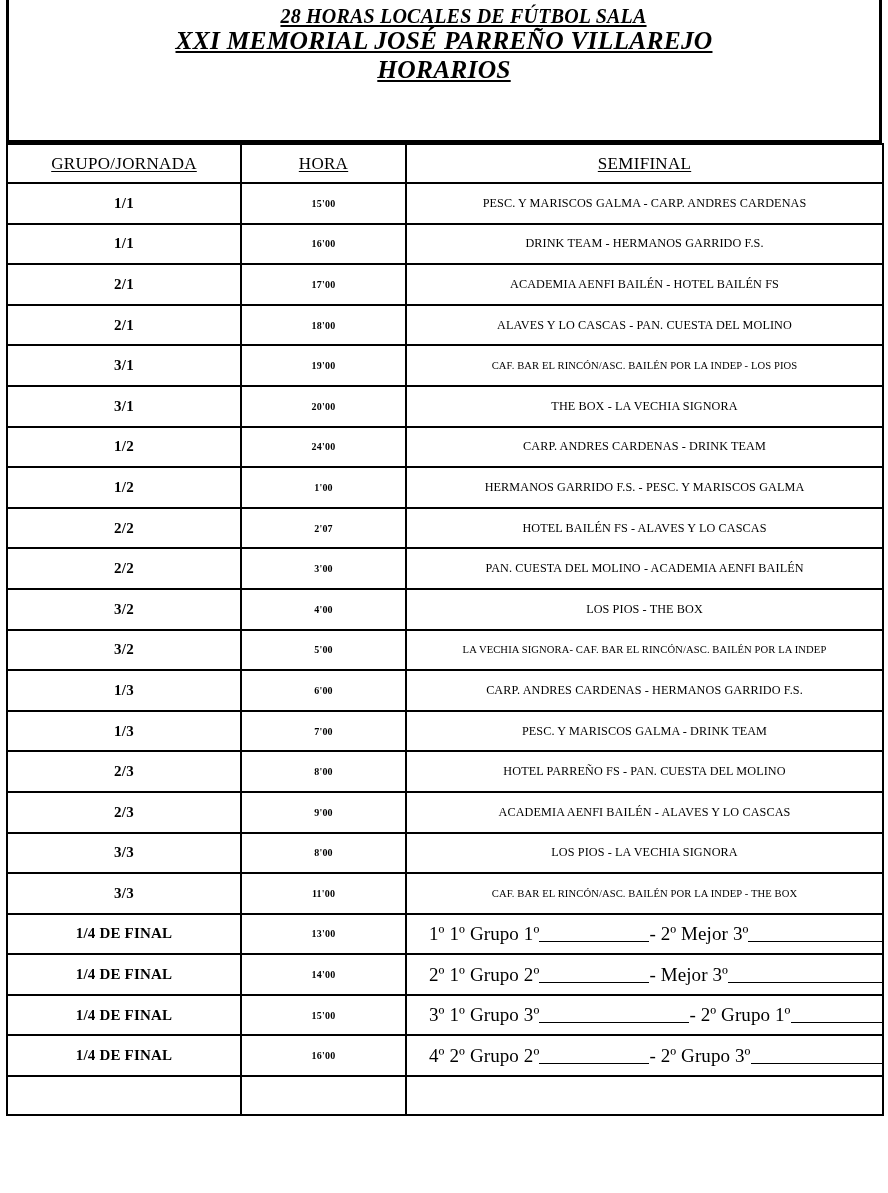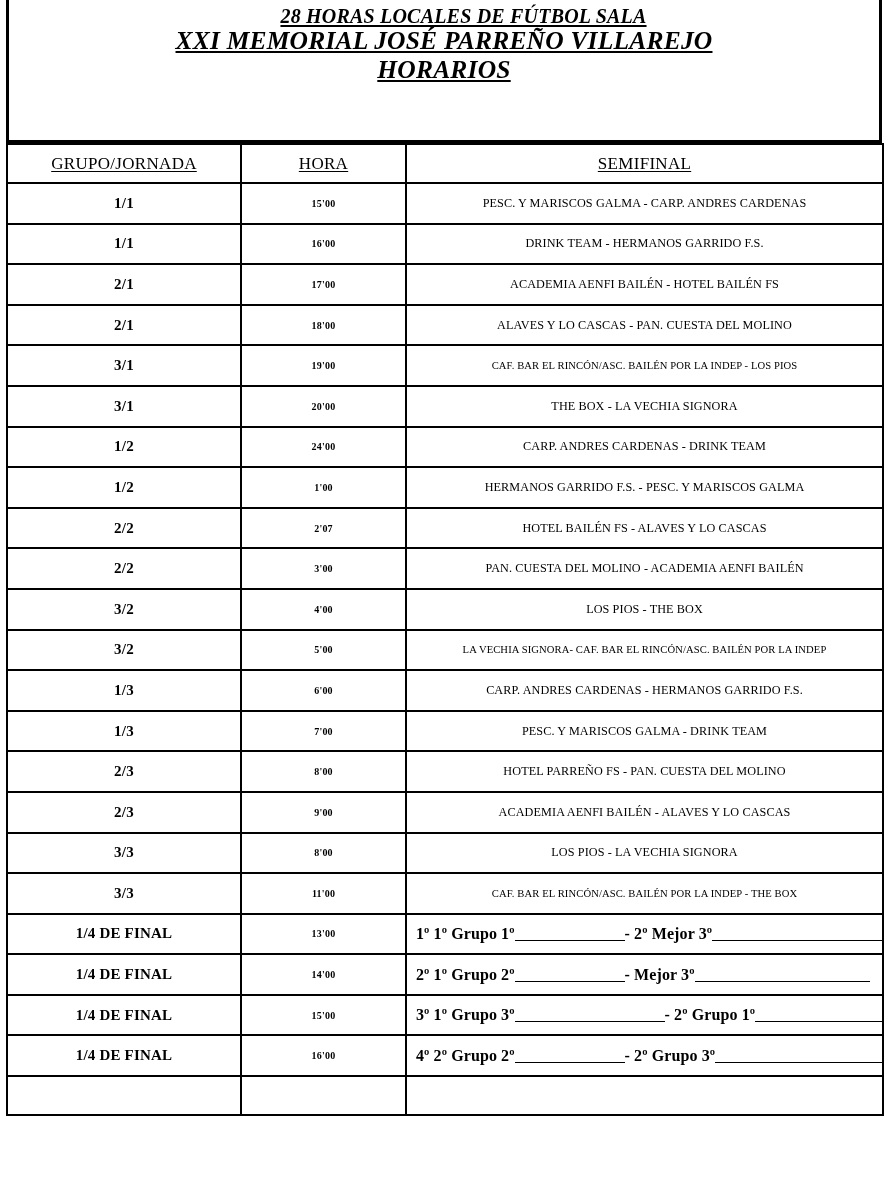--- a/index.html
+++ b/index.html
@@ -103,23 +103,23 @@
     letter-spacing: 0.1px;
     padding: 0 6px;
     white-space: nowrap;
     overflow: hidden;
   }
   td.enc.small {
     font-size: 10.6px;
   }
   td.enc.bracket {
     text-align: left;
-    font-size: 16px;
-    font-weight: bold;
-    padding-left: 9px;
+    font-size: 19px;
+    font-weight: normal;
+    padding-left: 22px;
     letter-spacing: 0.1px;
   }
   td.enc.bracket .blank {
     display: inline-block;
     border-bottom: 1.6px solid #000;
     vertical-align: -2px;
     height: 12px;
   }
   .bw-short { width: 110px; }
   .bw-long  { width: 150px; }

